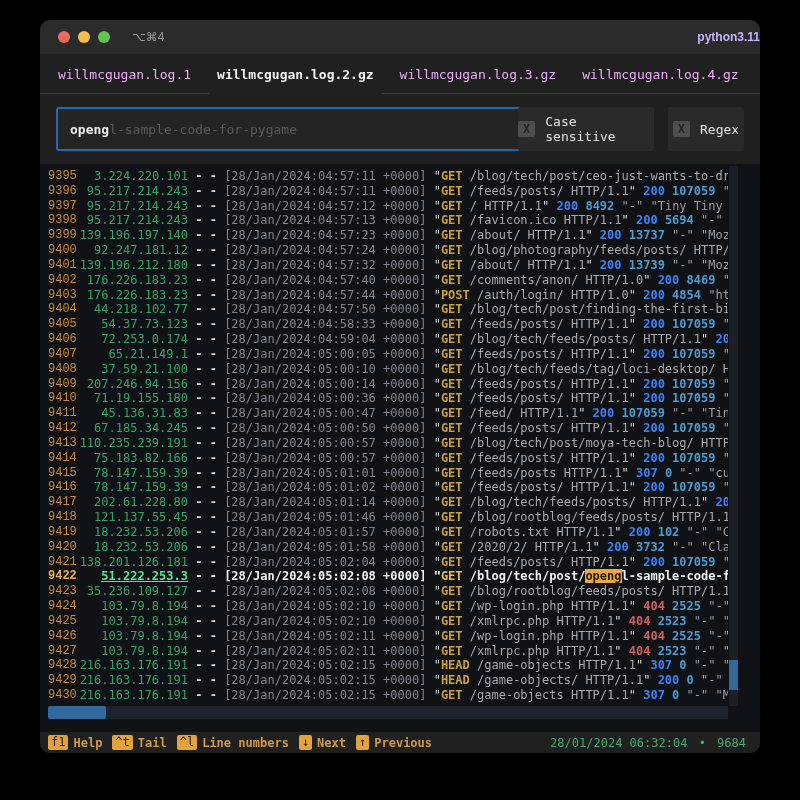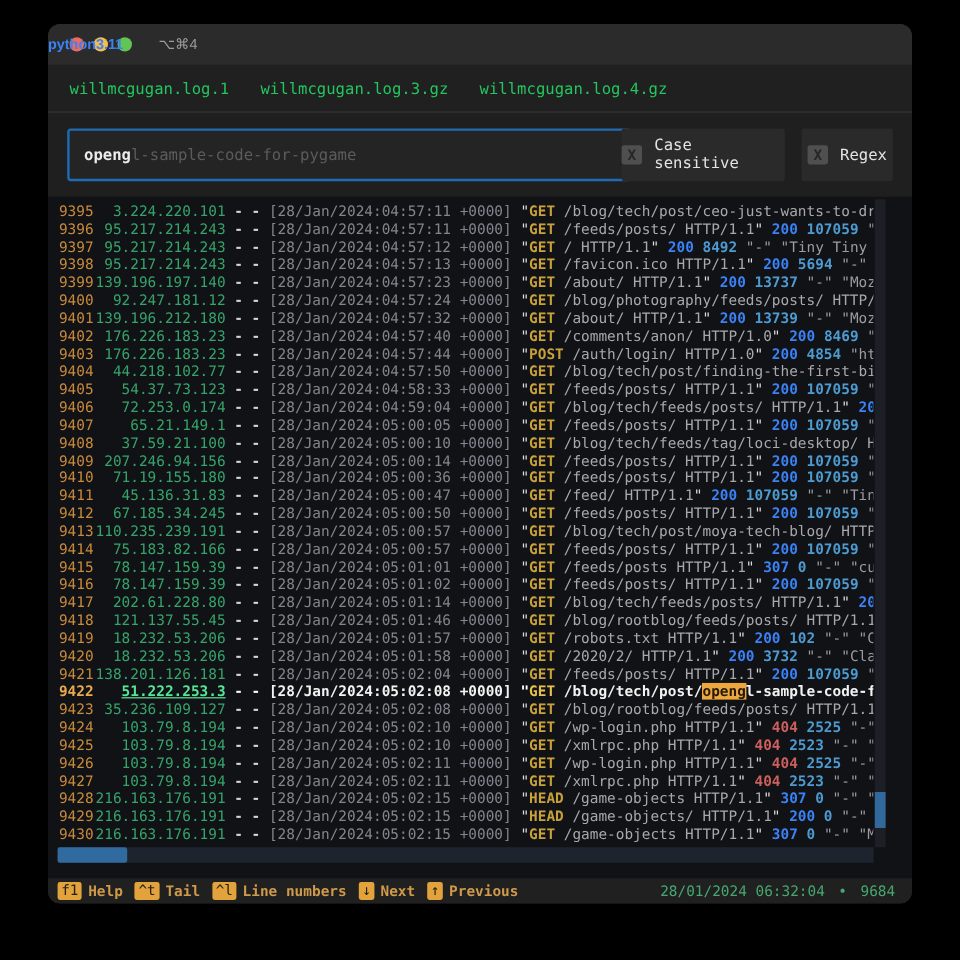--- a/index.html
+++ b/index.html
@@ -10,28 +10,28 @@
             background:#202020; border-radius:10px; overflow:hidden; }
 
   
   .titlebar { position:relative; height:34px; background:#2b2b2b; display:flex; align-items:center; }
   .lights { display:flex; gap:8px; margin-left:18px; }
   .light { width:12px; height:12px; border-radius:50%; }
   .light.red { background:#ed6a5e; }
   .light.yellow { background:#f5bd4f; }
   .light.green { background:#61c554; }
   .shortcut { margin-left:22px; color:#9b9b9b; font-size:12px; font-family:"Liberation Sans",sans-serif; }
-  .wtitle { position:absolute; left:0; right:0; text-align:left; color:#3b82f6; font-size:12px;
+  .wtitle { position:absolute; left:0; right:0; text-align:right; color:#c4b5fd; font-size:12px;
             font-weight:bold; font-family:"Liberation Sans",sans-serif; }
 
   
   .tabbar { position:relative; height:40px; background:#202020; display:flex; align-items:stretch;
             gap:26px; padding-left:18px; white-space:nowrap; overflow:hidden; }
   .tabbar::after { content:''; position:absolute; left:0; right:0; bottom:0; height:1px; background:#3c3c3c; }
-  .tab { position:relative; display:flex; align-items:center; font-size:13px; color:#22c55e; cursor:default; }
+  .tab { position:relative; display:flex; align-items:center; font-size:13px; color:#f0abfc; cursor:default; }
   .tab.active { color:#f2f2f2; font-weight:bold; }
   .tab.active::after { content:''; position:absolute; left:-8px; right:-8px; bottom:0; height:1px;
                        background:#202020; z-index:2; }
 
   
   .searchrow { height:70px; background:#1f1f1f; position:relative; }
   .searchbox { position:absolute; left:16px; top:13px; width:470px; height:44px; background:#242424;
                border:2px solid #1f6cb5; border-radius:3px; display:flex; align-items:center;
                padding-left:12px; font-size:13px; }
   .typed { color:#ececec; font-weight:bold; }
@@ -41,21 +41,21 @@
                border-radius:2px; }
   .btn-case { right:106px; width:136px; }
   .btn-regex { right:16px; width:76px; }
   .keycap { background:#4f4f4f; color:#262626; font-weight:bold; font-size:12px; padding:1px 5px;
             border-radius:2px; }
 
   
   .logpanel { position:absolute; left:0; top:144px; width:720px; height:568px; background:#111216; }
   .rows { position:absolute; left:8px; top:5px; right:32px; height:534px; overflow:hidden; }
   .row { display:flex; white-space:pre; font-size:12px; line-height:14.83px; height:14.83px; }
-  .ln   { flex:0 0 30px; text-align:right; color:#c98a3a; }
+  .ln   { flex:0 0 30px; text-align:left; color:#c98a3a;font-family:Liberation Mono, monospace; }
   .ip   { flex:0 0 110px; text-align:right; color:#35a46b; }
   .rest { flex:1 1 auto; overflow:hidden; }
   .d  { color:#d6d6d6; font-weight:bold; }
   .t  { color:#84848e; }
   .q  { color:#dedede; }
   .m  { color:#c9a13b; font-weight:bold; }
   .p  { color:#a8a8ac; }
   .sc { color:#3b82f6; font-weight:bold; }
   .se { color:#cd605c; font-weight:bold; }
   .sz { color:#4d9bd1; font-weight:bold; }
@@ -91,20 +91,21 @@
       <span class="light red"></span>
       <span class="light yellow"></span>
       <span class="light green"></span>
     </div>
     <span class="shortcut">⌥⌘4</span>
     <span class="wtitle">python3.11</span>
   </div>
 
   <div class="tabbar">
       <div class="tab">willmcgugan.log.1</div>
+      <div class="tab active">willmcgugan.log.2.gz</div>
       <div class="tab">willmcgugan.log.3.gz</div>
       <div class="tab">willmcgugan.log.4.gz</div>
     </div>
 
   <div class="searchrow">
     <div class="searchbox">
       <span class="typed">openg</span>
         <span class="hint">l-sample-code-for-pygame</span>
     </div>
     <div class="togglebtn btn-case">

